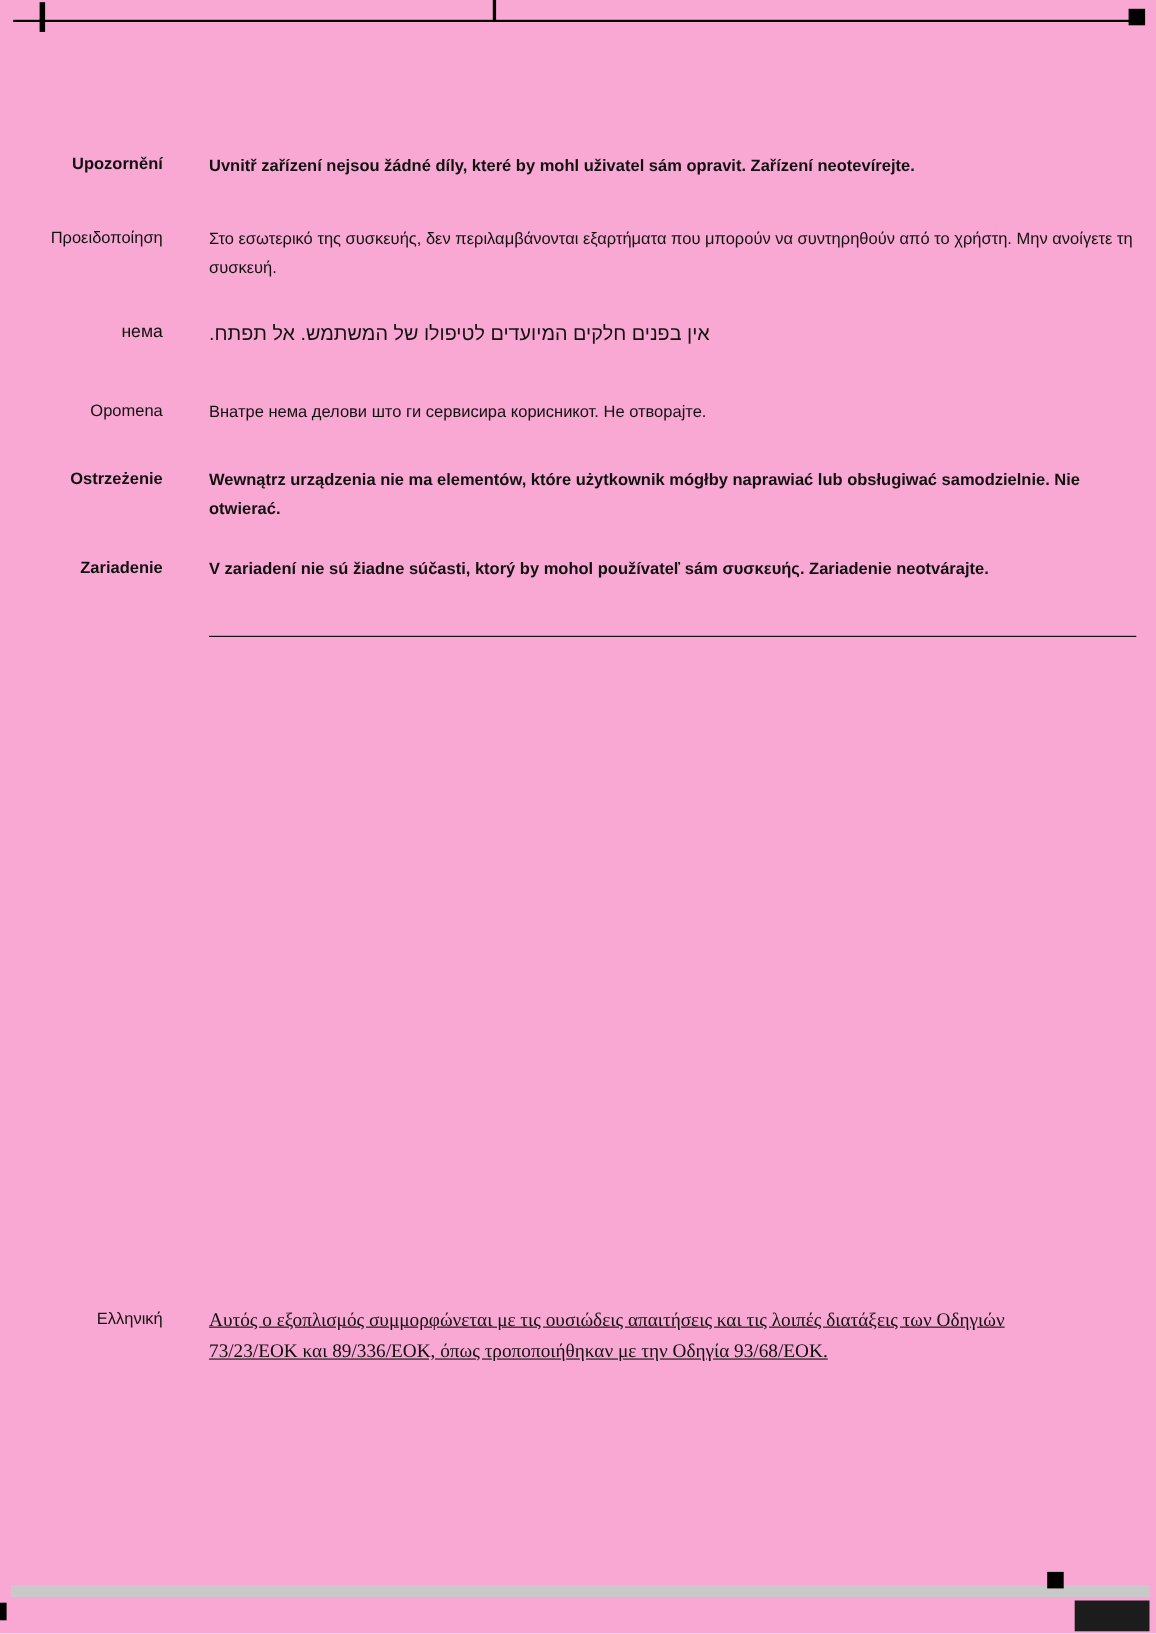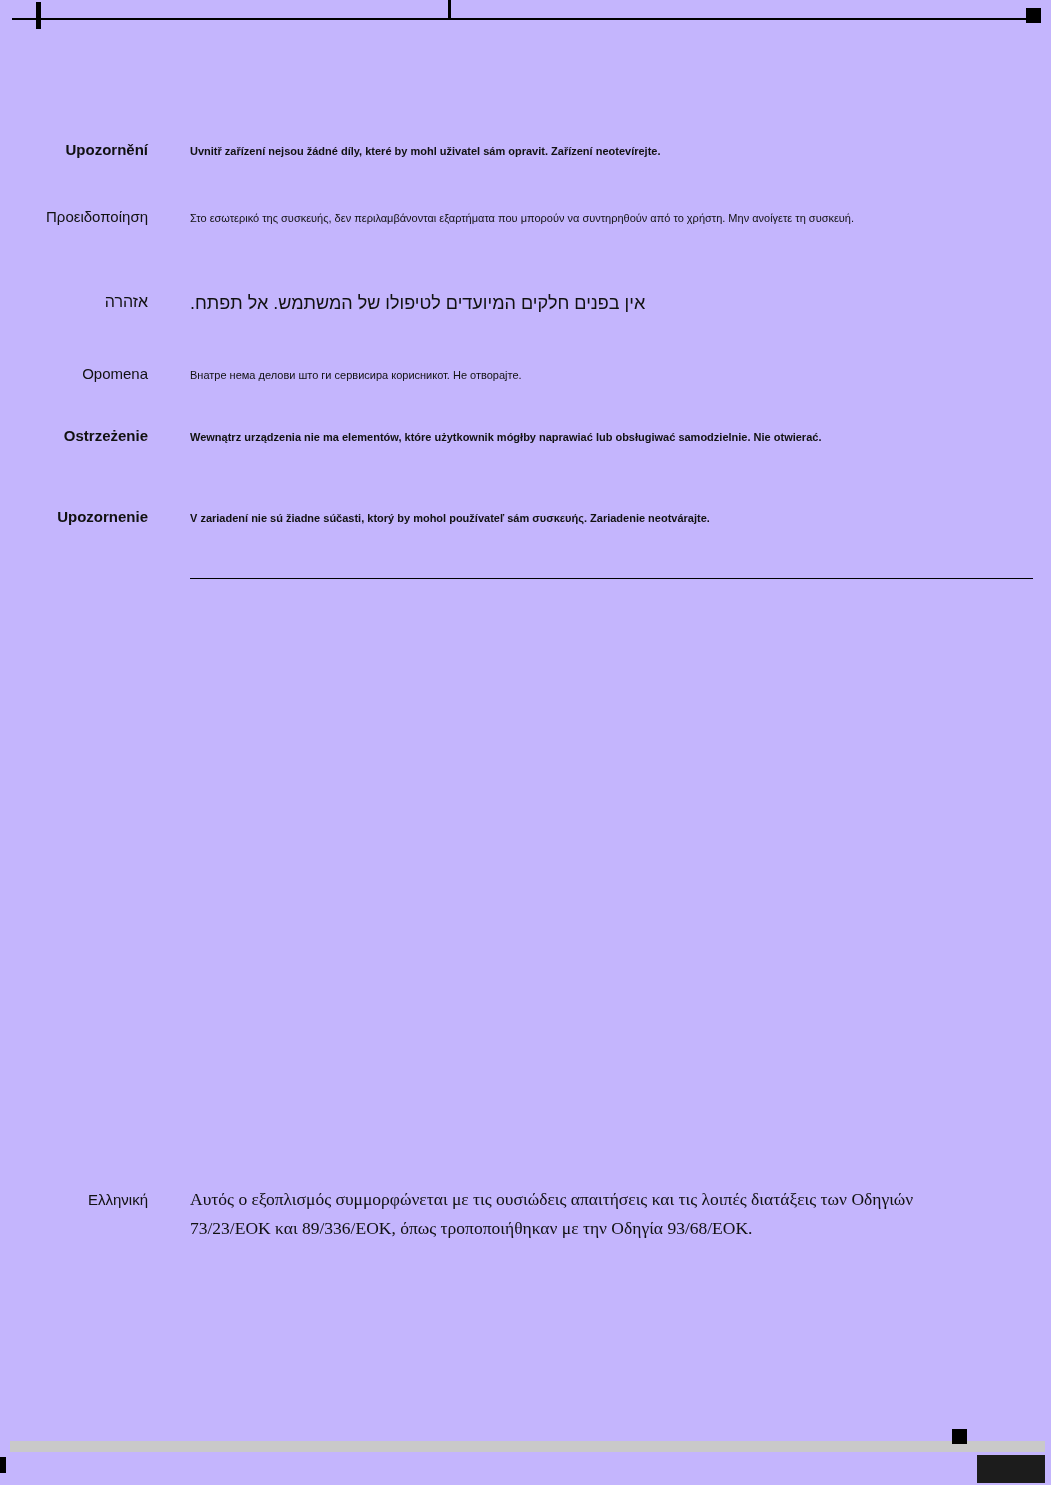--- a/index.html
+++ b/index.html
@@ -6,21 +6,21 @@
     margin: 0;
     padding: 0;
     background: #ffffff;
     font-family: "Liberation Sans", sans-serif;
     color: #111111;
   }
   .page {
     position: relative;
     width: 1051px;
     height: 1485px;
-    background: #c4b5fd;
+    background: #f9a8d4;
     overflow: hidden;
   }
   
   .mark { position: absolute; background: #000000; }
   .top-rule { position: absolute; top: 18px; left: 12px; width: 1028px; height: 2px; background: #000000; }
   .top-left-tick { top: 2px; left: 36px; width: 5px; height: 27px; }
   .top-center-tick { top: 0px; left: 448px; width: 3px; height: 20px; }
   .top-right-square { top: 8px; left: 1026px; width: 15px; height: 15px; }
   .footer-bar { position: absolute; top: 1441px; left: 10px; width: 1035px; height: 11px; background: #c9c9c9; }
   .footer-square { top: 1429px; left: 952px; width: 15px; height: 15px; }
@@ -36,21 +36,21 @@
     width: 148px;
     text-align: right;
     font-size: 15px;
     line-height: 24px;
   }
   .row-text {
     position: absolute;
     left: 190px;
     top: 0;
     width: 843px;
-    font-size: 11px;
+    font-size: 15px;
     line-height: 26px;
   }
   .bold { font-weight: bold; }
   .hebrew-label { font-size: 16px; }
   .hebrew-text {
     direction: rtl;
     text-align: left;
     font-size: 18px;
     width: auto;
     max-width: 620px;
@@ -62,20 +62,21 @@
     left: 190px;
     width: 843px;
     height: 1px;
     background: #000000;
   }
   .compliance-text {
     font-family: "Liberation Serif", serif;
     font-size: 17.5px;
     line-height: 29px;
     width: 800px;
+    text-decoration: underline;
   }
 </style>
 </head>
 <body>
 
 <div class="page">
 
   <div class="top-rule"></div>
   <div class="mark top-left-tick"></div>
   <div class="mark top-center-tick"></div>
@@ -85,36 +86,36 @@
     <div class="row-label bold">Upozornění</div>
     <div class="row-text bold">Uvnitř zařízení nejsou žádné díly, které by mohl uživatel sám opravit.  Zařízení neotevírejte.</div>
   </div>
 
   <div class="row" style="top:205px;">
     <div class="row-label">Προειδοποίηση</div>
     <div class="row-text">Στο εσωτερικό της συσκευής, δεν περιλαμβάνονται εξαρτήματα που μπορούν να συντηρηθούν από το χρήστη. Μην ανοίγετε τη συσκευή.</div>
   </div>
 
   <div class="row" style="top:290px;">
-    <div class="row-label hebrew-label">אזהרה</div>
+    <div class="row-label hebrew-label">нема</div>
     <div class="row-text hebrew-text" dir="rtl">אין בפנים חלקים המיועדים לטיפולו של המשתמש. אל תפתח.</div>
   </div>
 
   <div class="row" style="top:362px;">
     <div class="row-label">Opomena</div>
     <div class="row-text">Внатре нема делови што ги сервисира корисникот. Не отворајте.</div>
   </div>
 
   <div class="row" style="top:424px;">
     <div class="row-label bold">Ostrzeżenie</div>
     <div class="row-text bold">Wewnątrz urządzenia nie ma elementów, które użytkownik mógłby naprawiać lub obsługiwać samodzielnie.  Nie otwierać.</div>
   </div>
 
   <div class="row" style="top:505px;">
-    <div class="row-label bold">Upozornenie</div>
+    <div class="row-label bold">Zariadenie</div>
     <div class="row-text bold">V zariadení nie sú žiadne súčasti, ktorý by mohol používateľ sám συσκευής. Zariadenie neotvárajte.</div>
   </div>
 
   <div class="divider"></div>
 
   <div class="row" style="top:1185px;">
     <div class="row-label" style="line-height:29px;">Ελληνική</div>
     <div class="row-text compliance-text">Αυτός ο εξοπλισμός συμμορφώνεται με τις ουσιώδεις απαιτήσεις και τις λοιπές διατάξεις των Οδηγιών 73/23/EOK και 89/336/EOK, όπως τροποποιήθηκαν με την Οδηγία 93/68/EOK.</div>
   </div>
 

